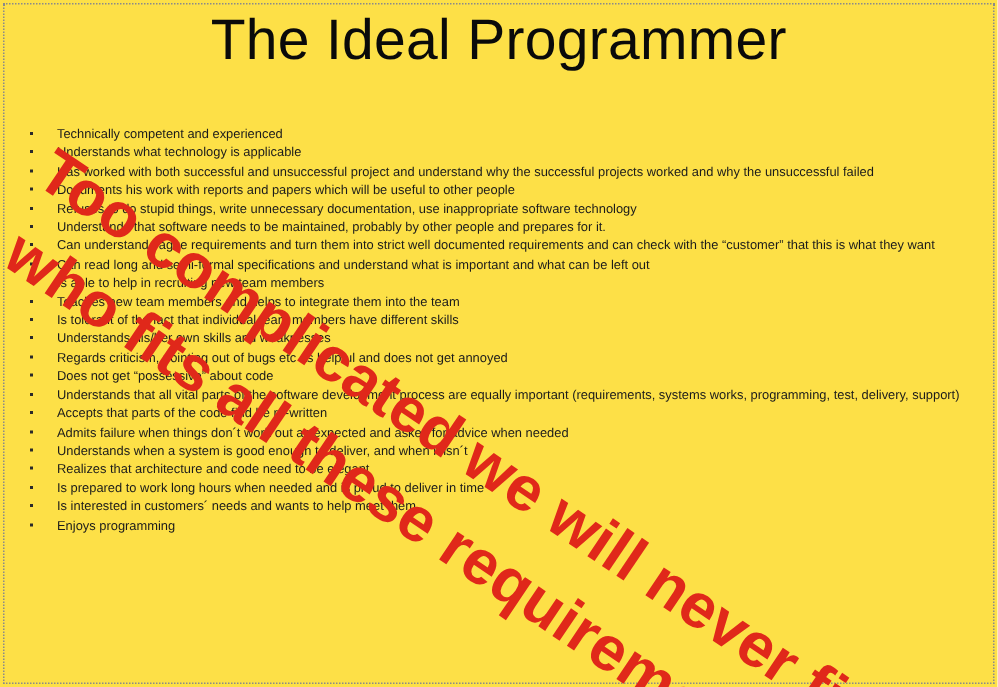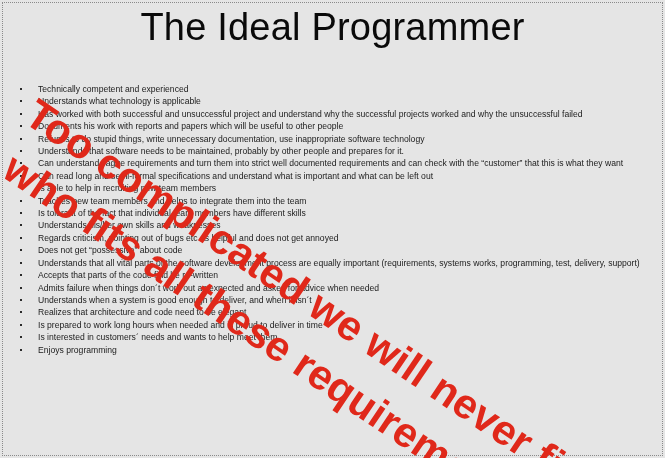--- a/index.html
+++ b/index.html
@@ -7,21 +7,21 @@
     padding: 0;
     background: #ffffff;
   }
   body {
     font-family: "Liberation Sans", sans-serif;
   }
   #slide {
     position: relative;
     width: 665px;
     height: 458px;
-    background: #e5e5e5;
+    background: #fde047;
     box-sizing: border-box;
     overflow: hidden;
   }
   
   #slide-frame {
     position: absolute;
     left: 2px;
     top: 2px;
     right: 2px;
     bottom: 2px;

